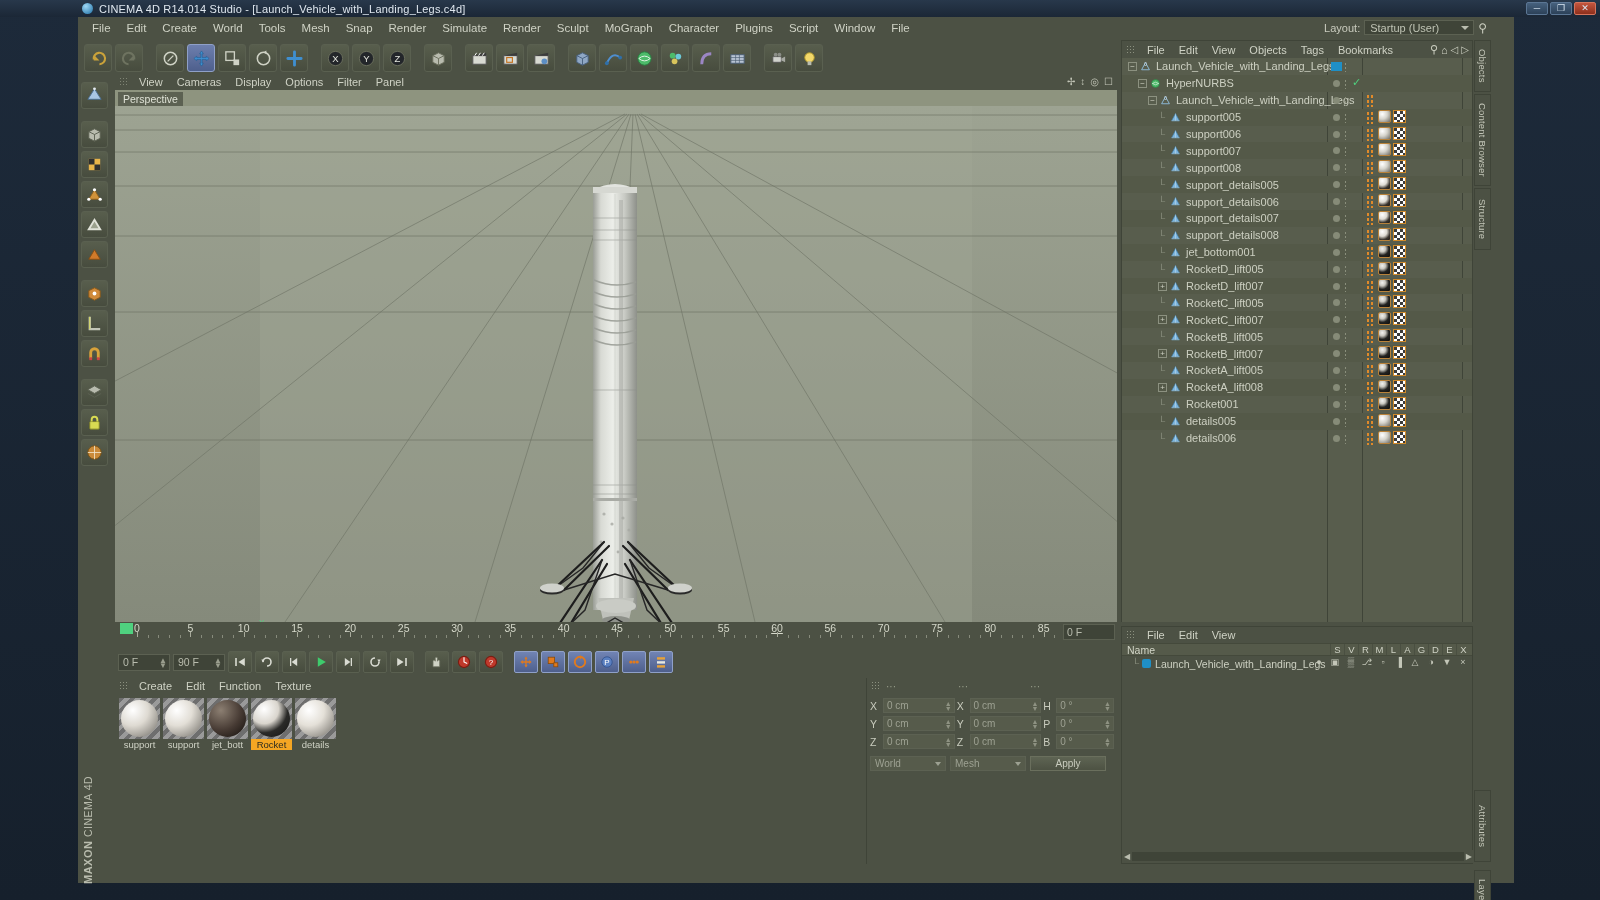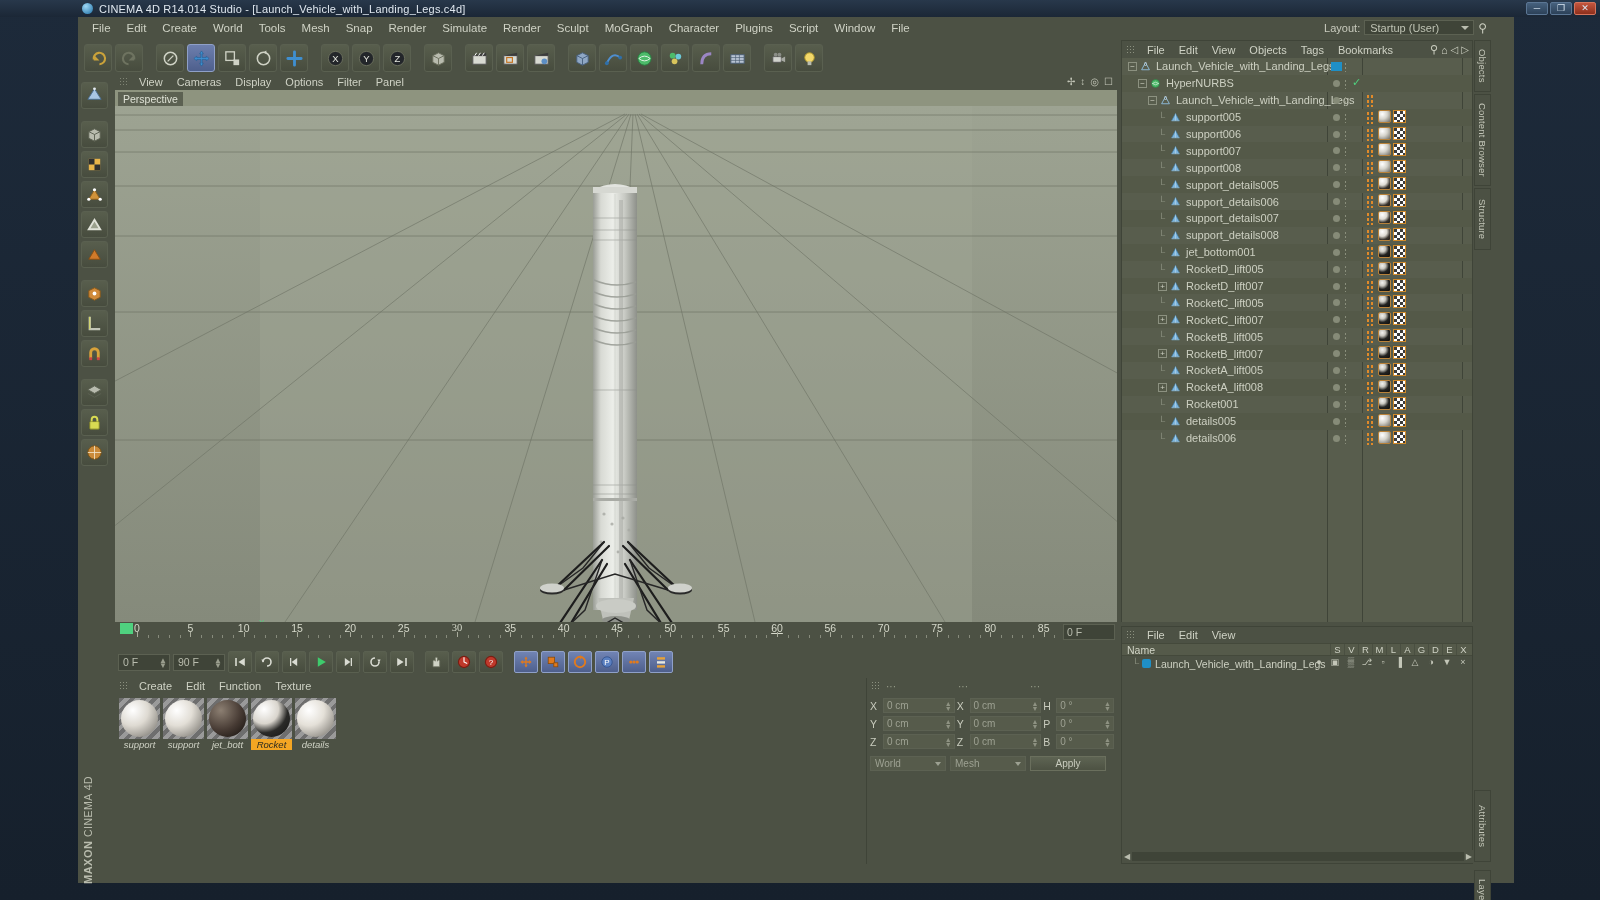--- a/index.html
+++ b/index.html
@@ -113,21 +113,21 @@
   .tp-btn.on { border-color:#8fa0c8; background:linear-gradient(#7184b4,#4e5f8c); }
 
   
   .matmgr { position:absolute; left:115px; top:678px; width:750px; height:186px;
             background:#4c5144; }
   .mat-menubar { height:16px; display:flex; align-items:center; padding-left:4px; }
   .mat-menubar .dots { width:9px; height:10px; margin-right:4px;
       background-image:radial-gradient(#8c9180 35%, transparent 36%); background-size:3px 3px; }
   .mat-menubar .mi { padding:1px 7px; font-size:11px; color:#cfd2c5; }
   .mat-list { display:flex; gap:3px; padding:4px 0 0 4px; }
-  .mat-item { width:41px;font-style:italic; }
+  .mat-item { width:41px; }
   .mat-sphere { width:41px; height:41px;
       background-image:
         repeating-linear-gradient(135deg,#6e6e6e 0 4px,#9a9a9a 4px 8px);
       display:flex; align-items:center; justify-content:center; }
   .mat-ball { width:37px; height:37px; border-radius:50%; }
   .mat-name { font-size:9.5px; color:#cfd2c5; text-align:center; overflow:hidden;
               white-space:nowrap; text-overflow:clip; height:11px; line-height:11px; }
   .mat-name.sel { background:#f5a623; color:#2b2b20; }
 
   
@@ -670,21 +670,21 @@
         <div class="tl-lbl" style="left: 75.3333px;">5</div>
         <div class="tl-tick" style="left: 75.3333px;"></div>
         <div class="tl-lbl" style="left: 128.667px;">10</div>
         <div class="tl-tick" style="left: 128.667px;"></div>
         <div class="tl-lbl" style="left: 182px;">15</div>
         <div class="tl-tick" style="left: 182px;"></div>
         <div class="tl-lbl" style="left: 235.333px;">20</div>
         <div class="tl-tick" style="left: 235.333px;"></div>
         <div class="tl-lbl" style="left: 288.667px;">25</div>
         <div class="tl-tick" style="left: 288.667px;"></div>
-        <div class="tl-lbl" style="left: 342px; font-family: Liberation Serif, serif;">30</div>
+        <div class="tl-lbl" style="left: 342px;">30</div>
         <div class="tl-tick" style="left: 342px;"></div>
         <div class="tl-lbl" style="left: 395.333px;">35</div>
         <div class="tl-tick" style="left: 395.333px;"></div>
         <div class="tl-lbl" style="left: 448.667px;">40</div>
         <div class="tl-tick" style="left: 448.667px;"></div>
         <div class="tl-lbl" style="left: 502px; text-align: center;">45</div>
         <div class="tl-tick" style="left: 502px;"></div>
         <div class="tl-lbl" style="left: 555.333px;">50</div>
         <div class="tl-tick" style="left: 555.333px;"></div>
         <div class="tl-lbl" style="left: 608.667px;">55</div>

